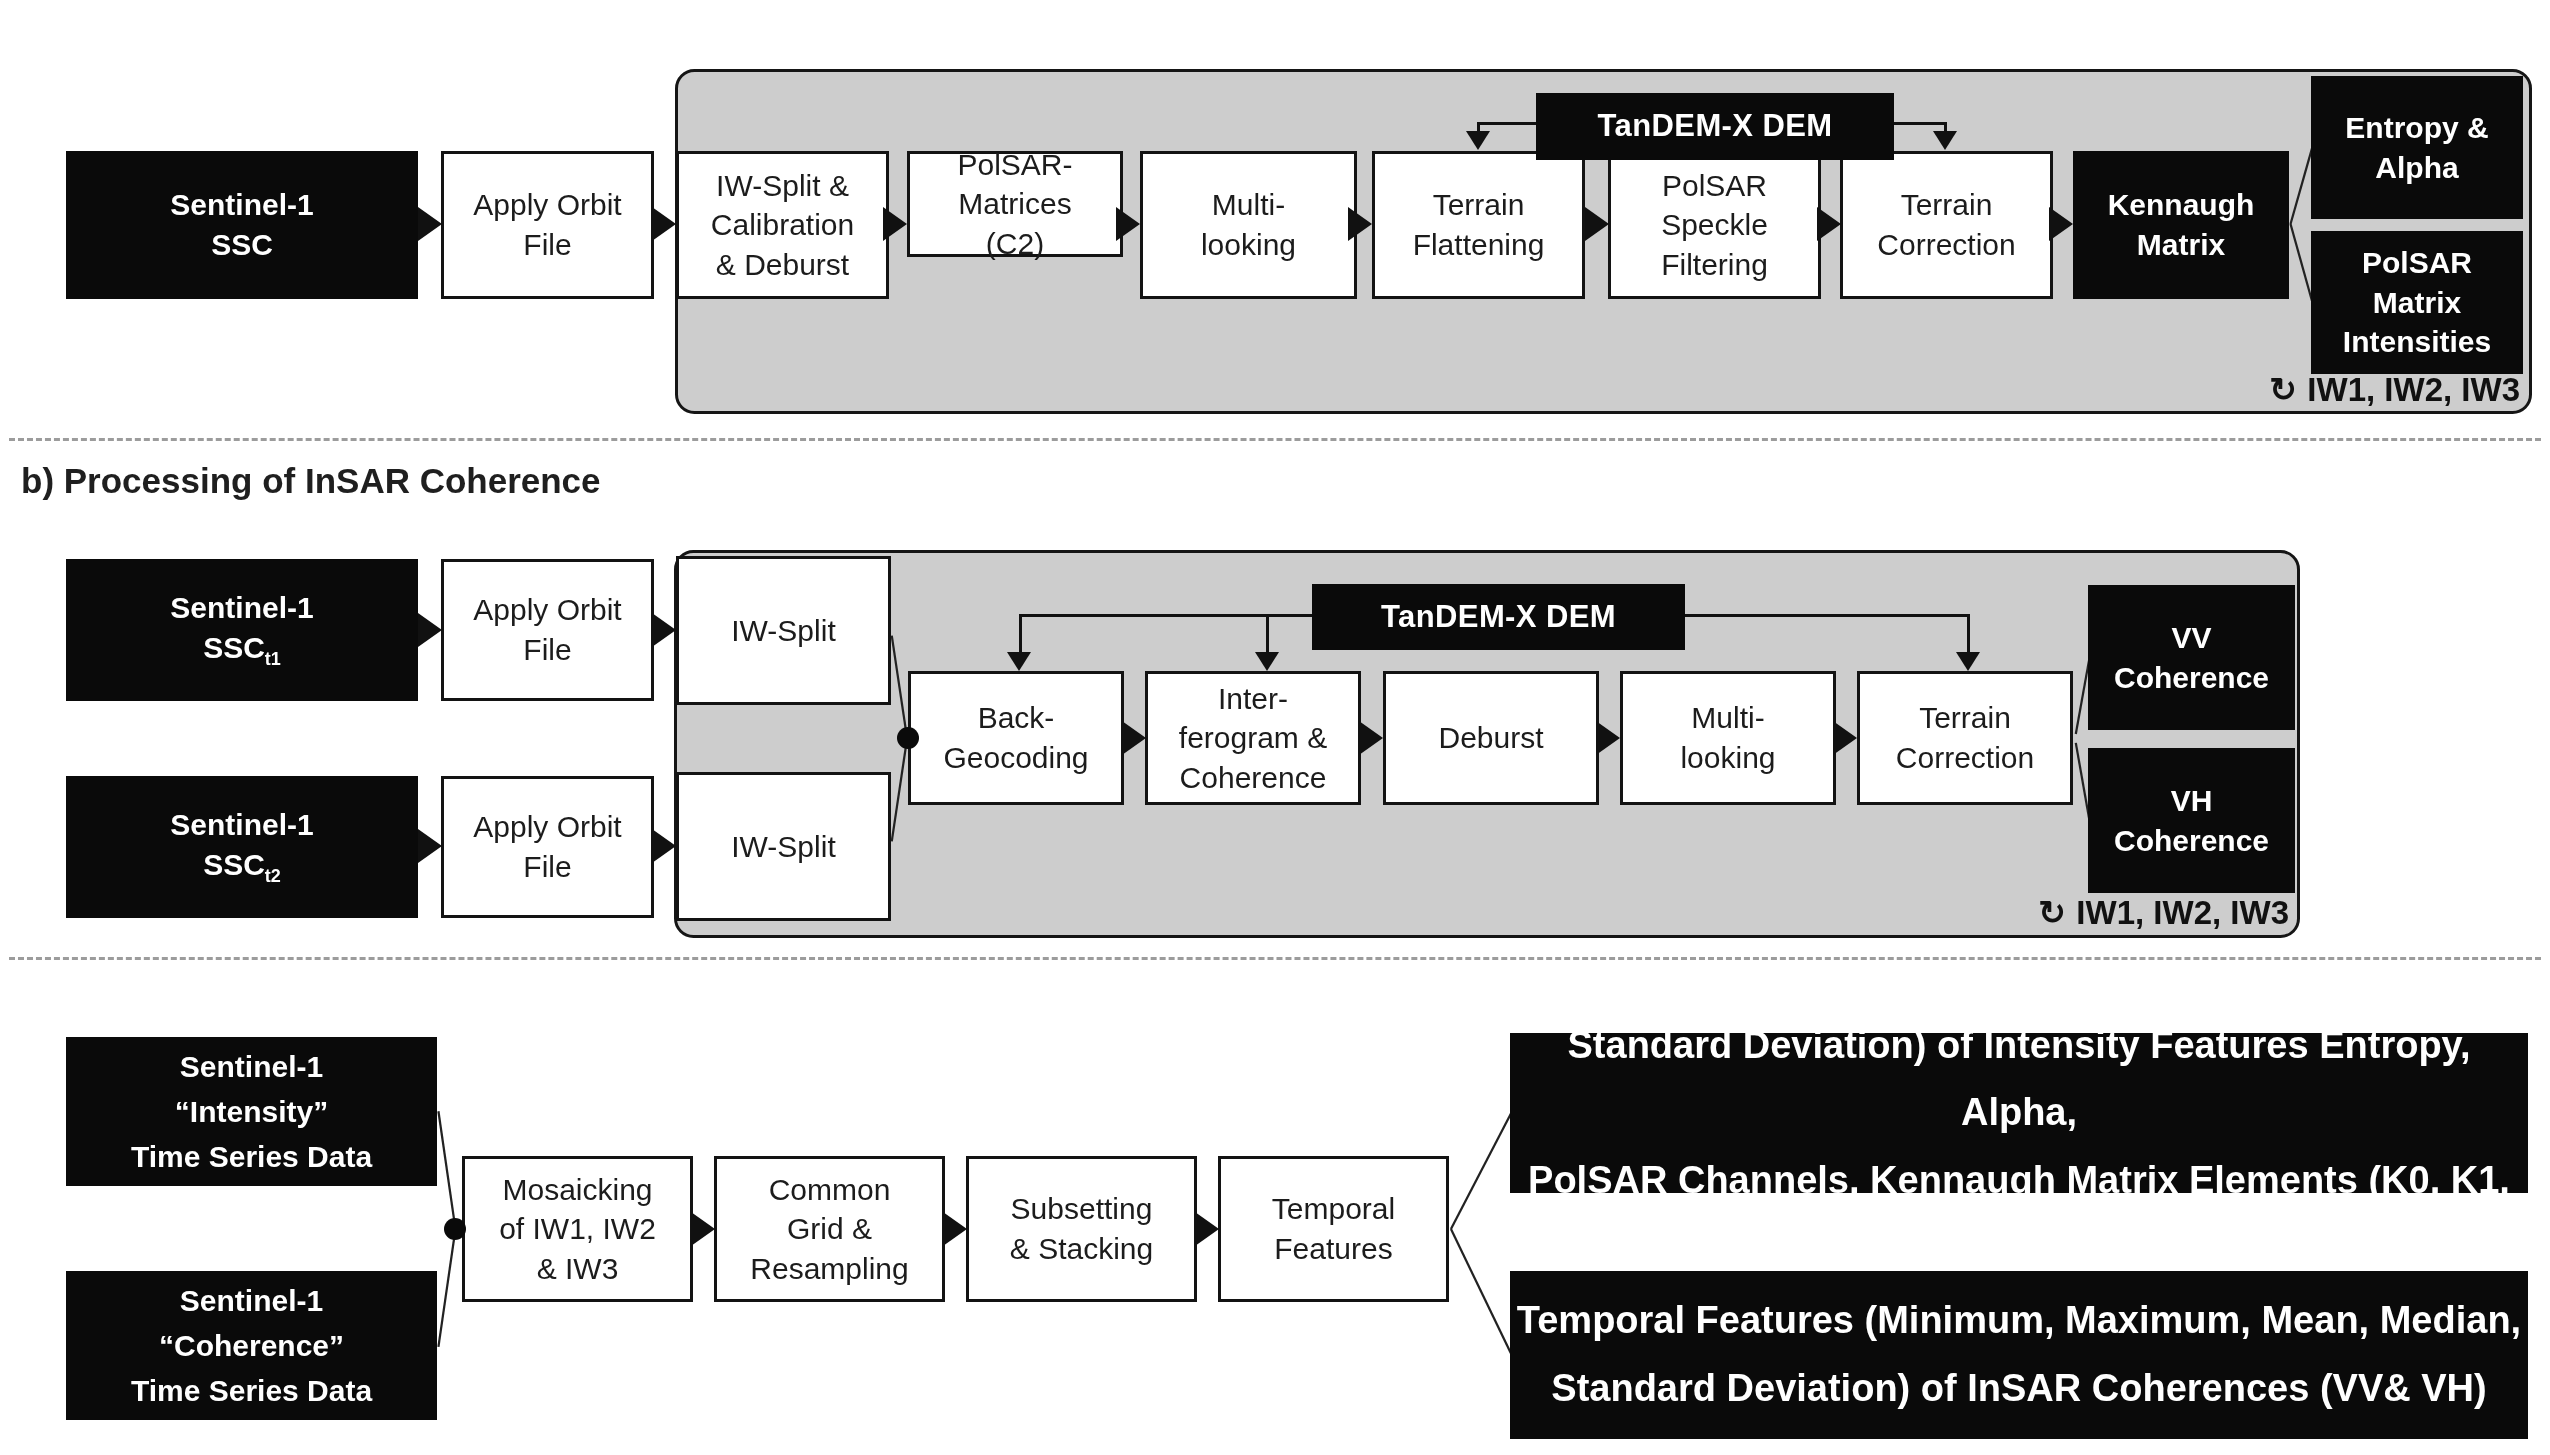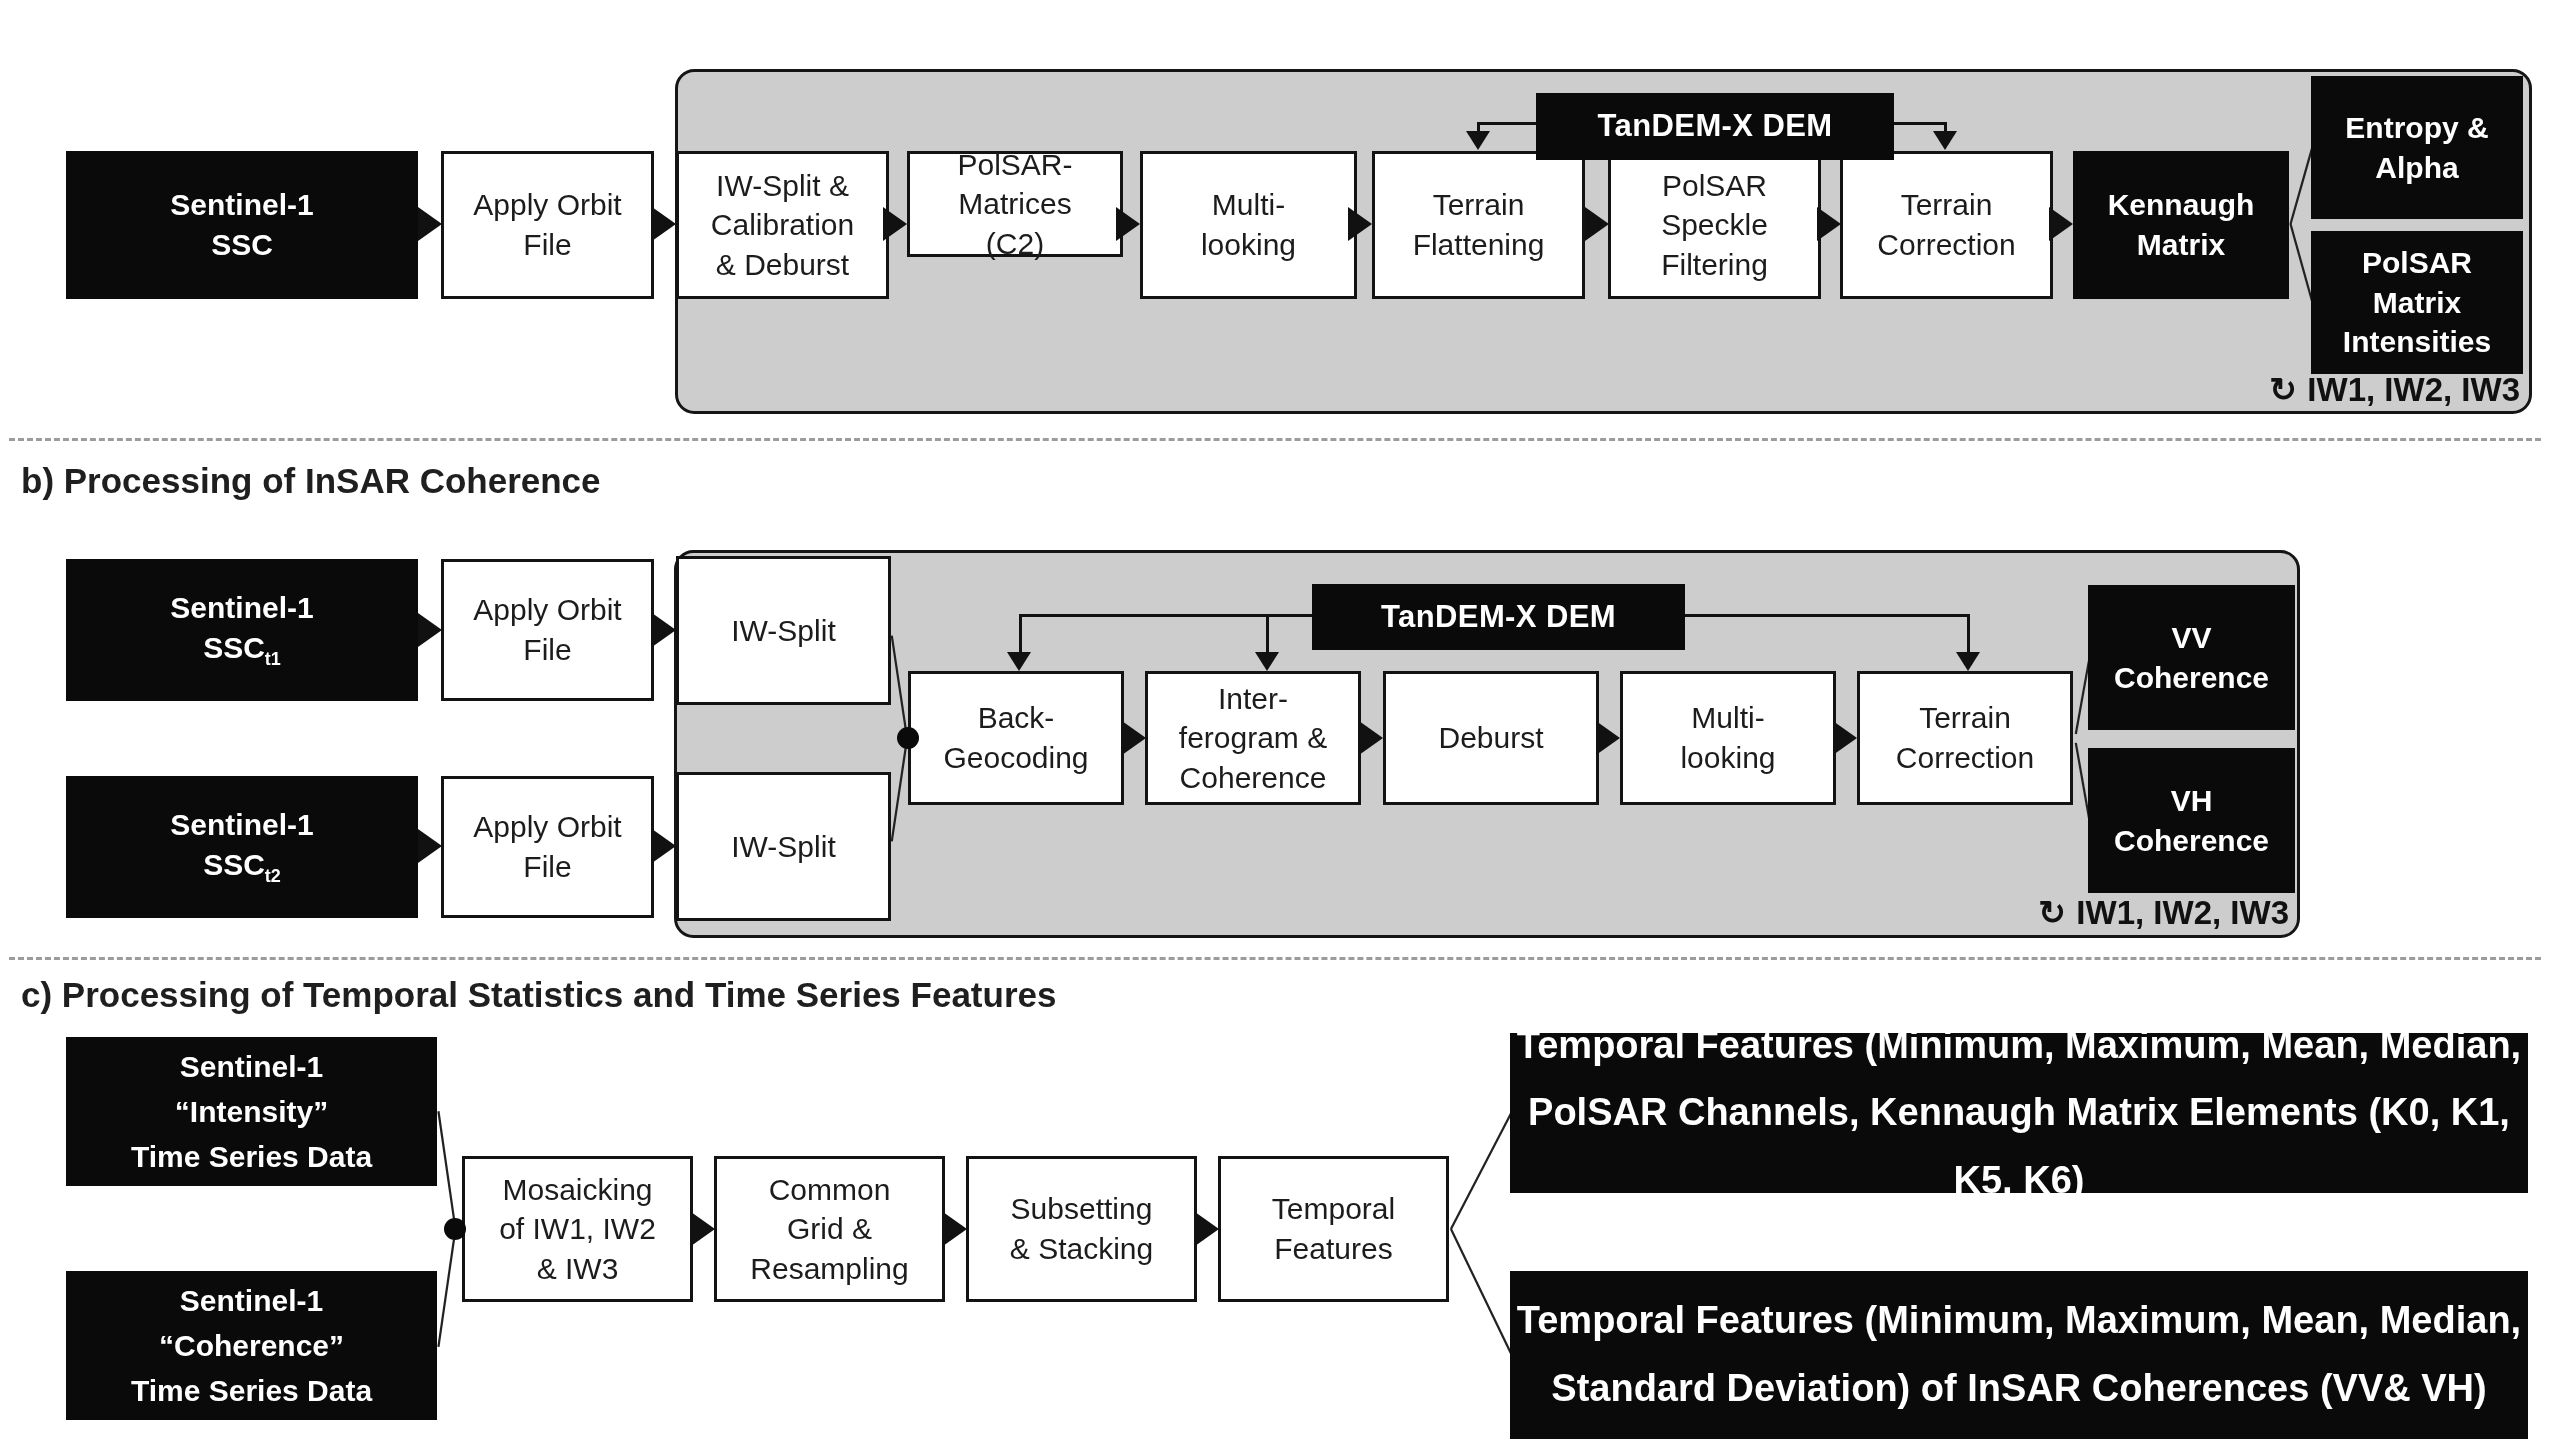--- a/index.html
+++ b/index.html
@@ -206,21 +206,20 @@
   <div class="arrow-down" style="left:1956px; top:652px;"></div>
 
   <div class="dot" style="left:897px; top:727px;"></div>
 
   <div class="loop" style="left:1961px; top:893px; width:328px;">
     <span class="ic">↻</span><span>IW1, IW2, IW3</span>
   </div>
 
   <div class="dashed" style="top:957px;"></div>
 
-  <div class="sec-title" style="left:21px; top:975px;">c) Processing of Temporal Statistics and Time Series Features</div>
 
   <div class="box black inp3" style="left:66px; top:1037px; width:371px; height:149px;">
     <span>Sentinel-1</span>
     <span>“Intensity”</span>
     <span>Time Series Data</span>
   </div>
   <div class="box black inp3" style="left:66px; top:1271px; width:371px; height:149px;">
     <span>Sentinel-1</span>
     <span>“Coherence”</span>
     <span>Time Series Data</span>
@@ -240,20 +239,21 @@
     <span>Subsetting</span>
     <span>&amp; Stacking</span>
   </div>
   <div class="box" style="left:1218px; top:1156px; width:231px; height:146px;">
     <span>Temporal</span>
     <span>Features</span>
   </div>
 
   <div class="box black wide" style="left:1510px; top:1033px; width:1018px; height:160px;">
     <span>Temporal Features (Minimum, Maximum, Mean, Median,</span>
+    <span>Standard Deviation) of Intensity Features Entropy, Alpha,</span>
     <span>PolSAR Channels, Kennaugh Matrix Elements (K0, K1, K5, K6)</span>
   </div>
   <div class="box black wide" style="left:1510px; top:1271px; width:1018px; height:168px;">
     <span>Temporal Features (Minimum, Maximum, Mean, Median,</span>
     <span>Standard Deviation) of InSAR Coherences (VV&amp; VH)</span>
   </div>
 
   <div class="arrow-right" style="left:691px; top:1212px;"></div>
   <div class="arrow-right" style="left:943px; top:1212px;"></div>
   <div class="arrow-right" style="left:1195px; top:1212px;"></div>

